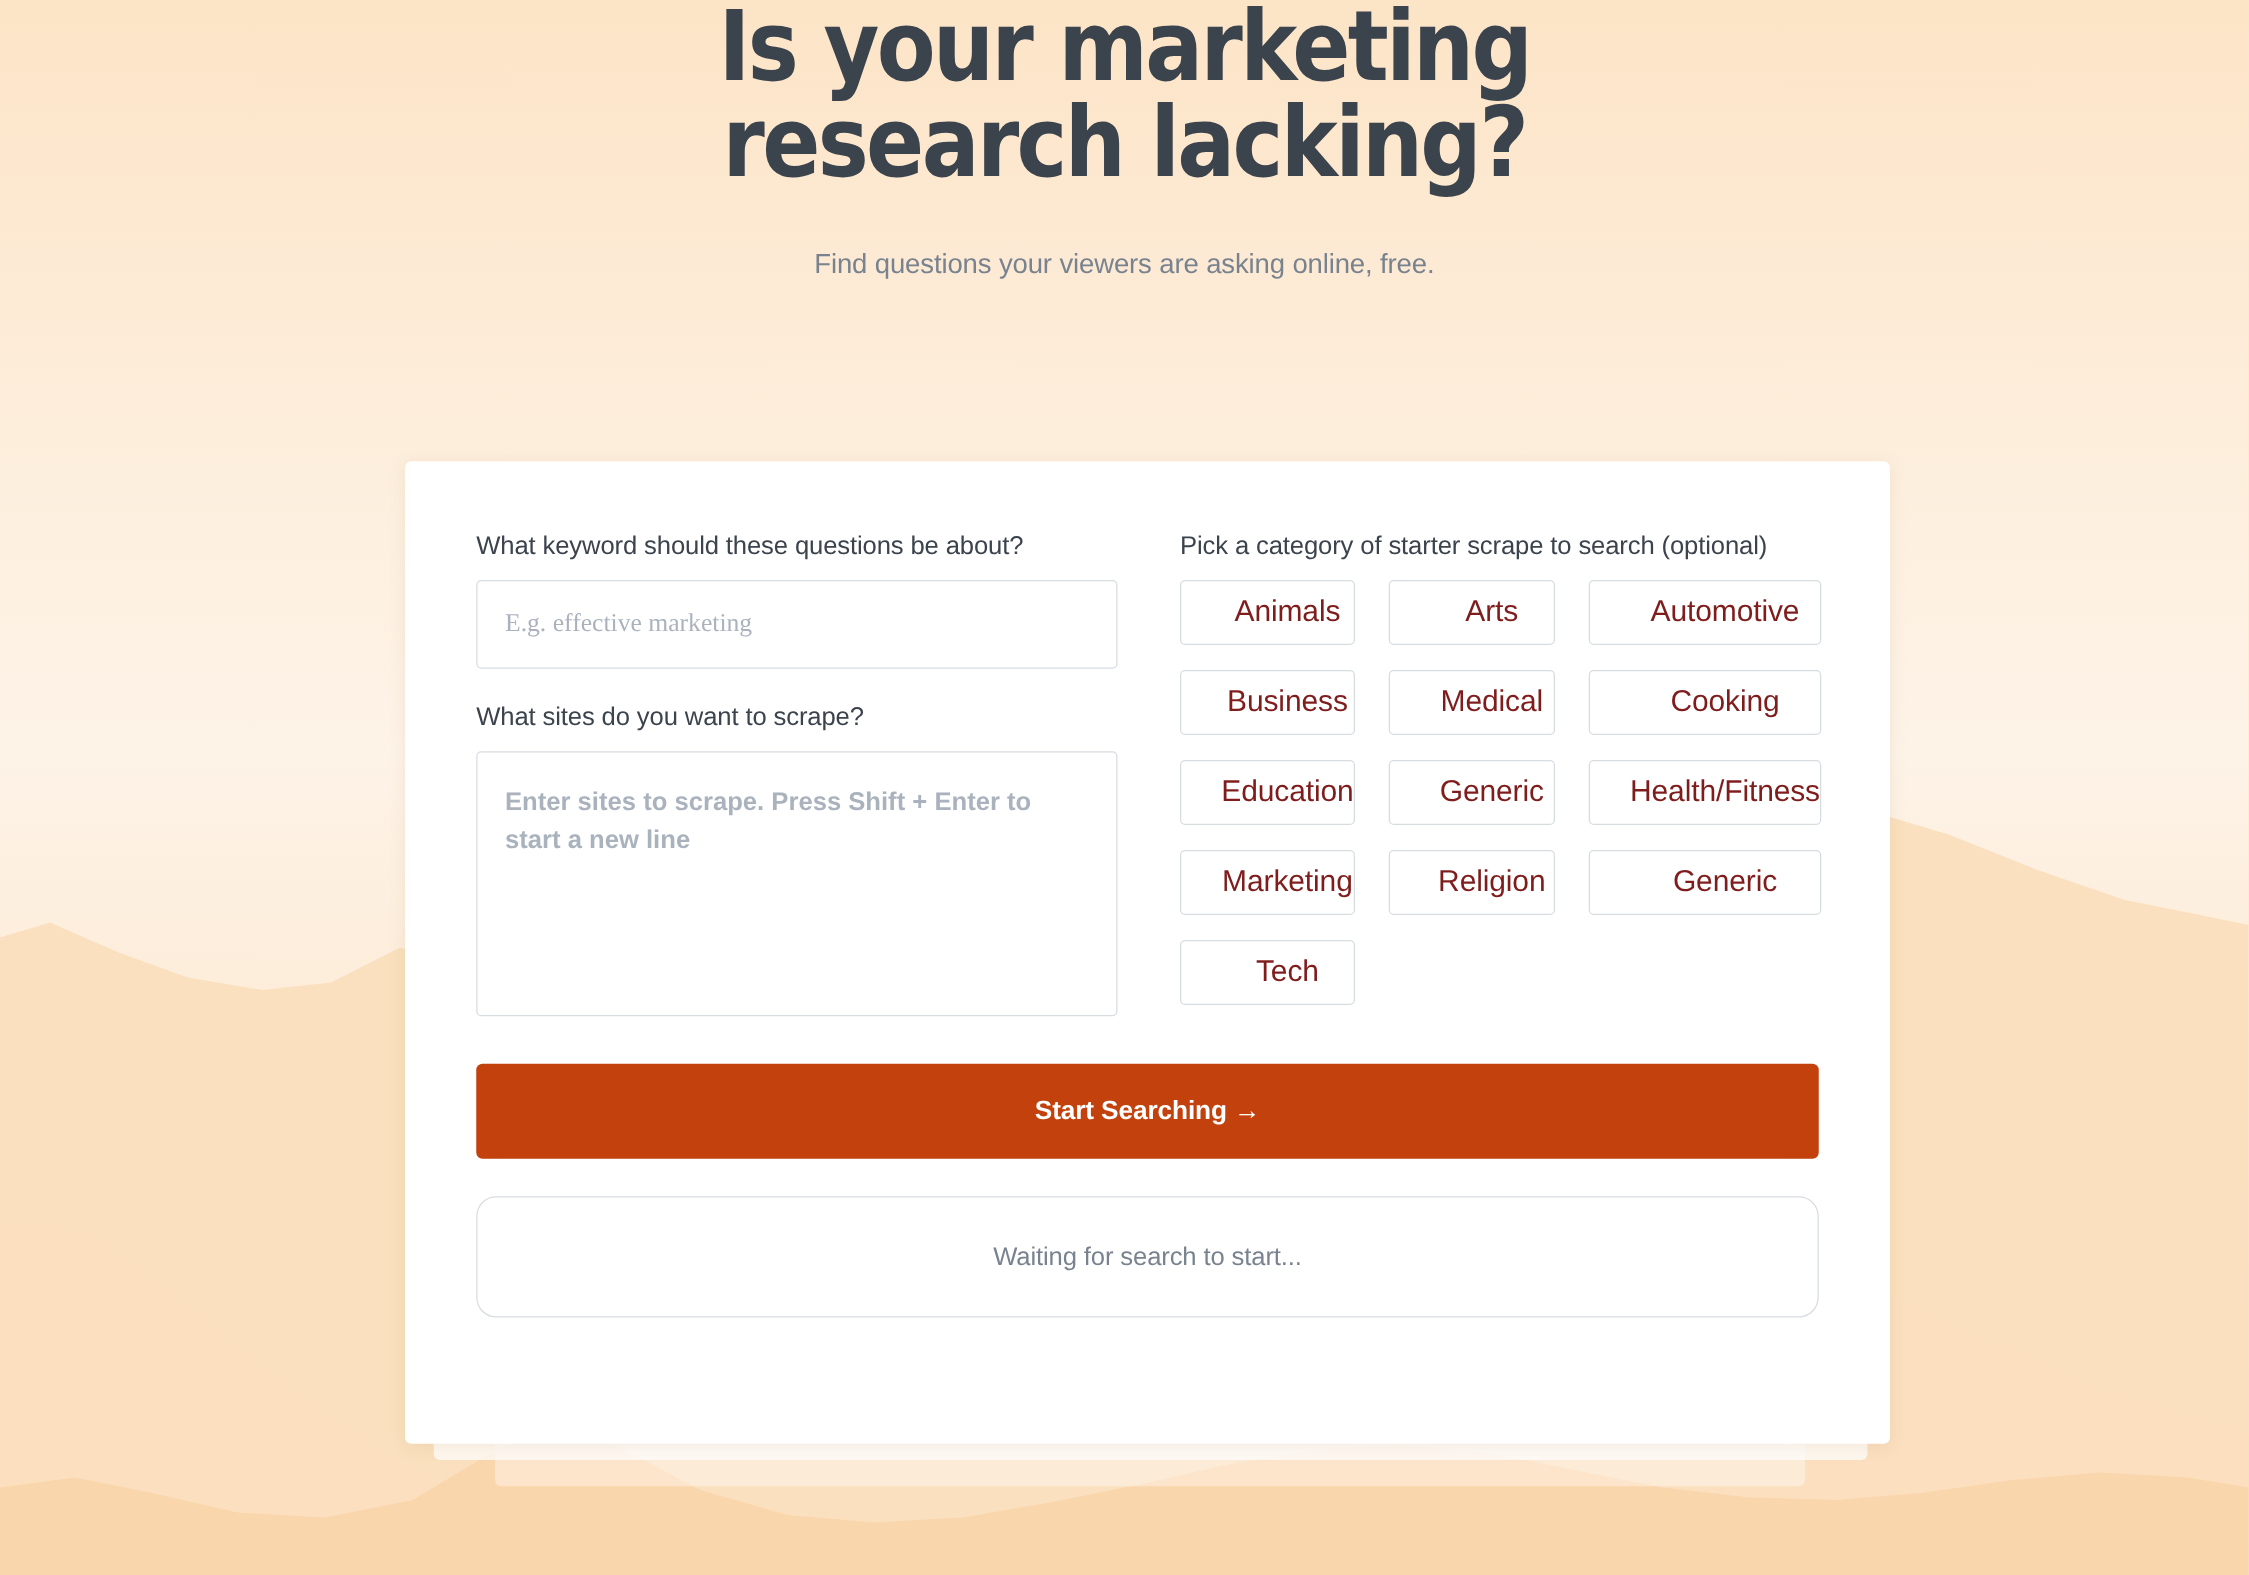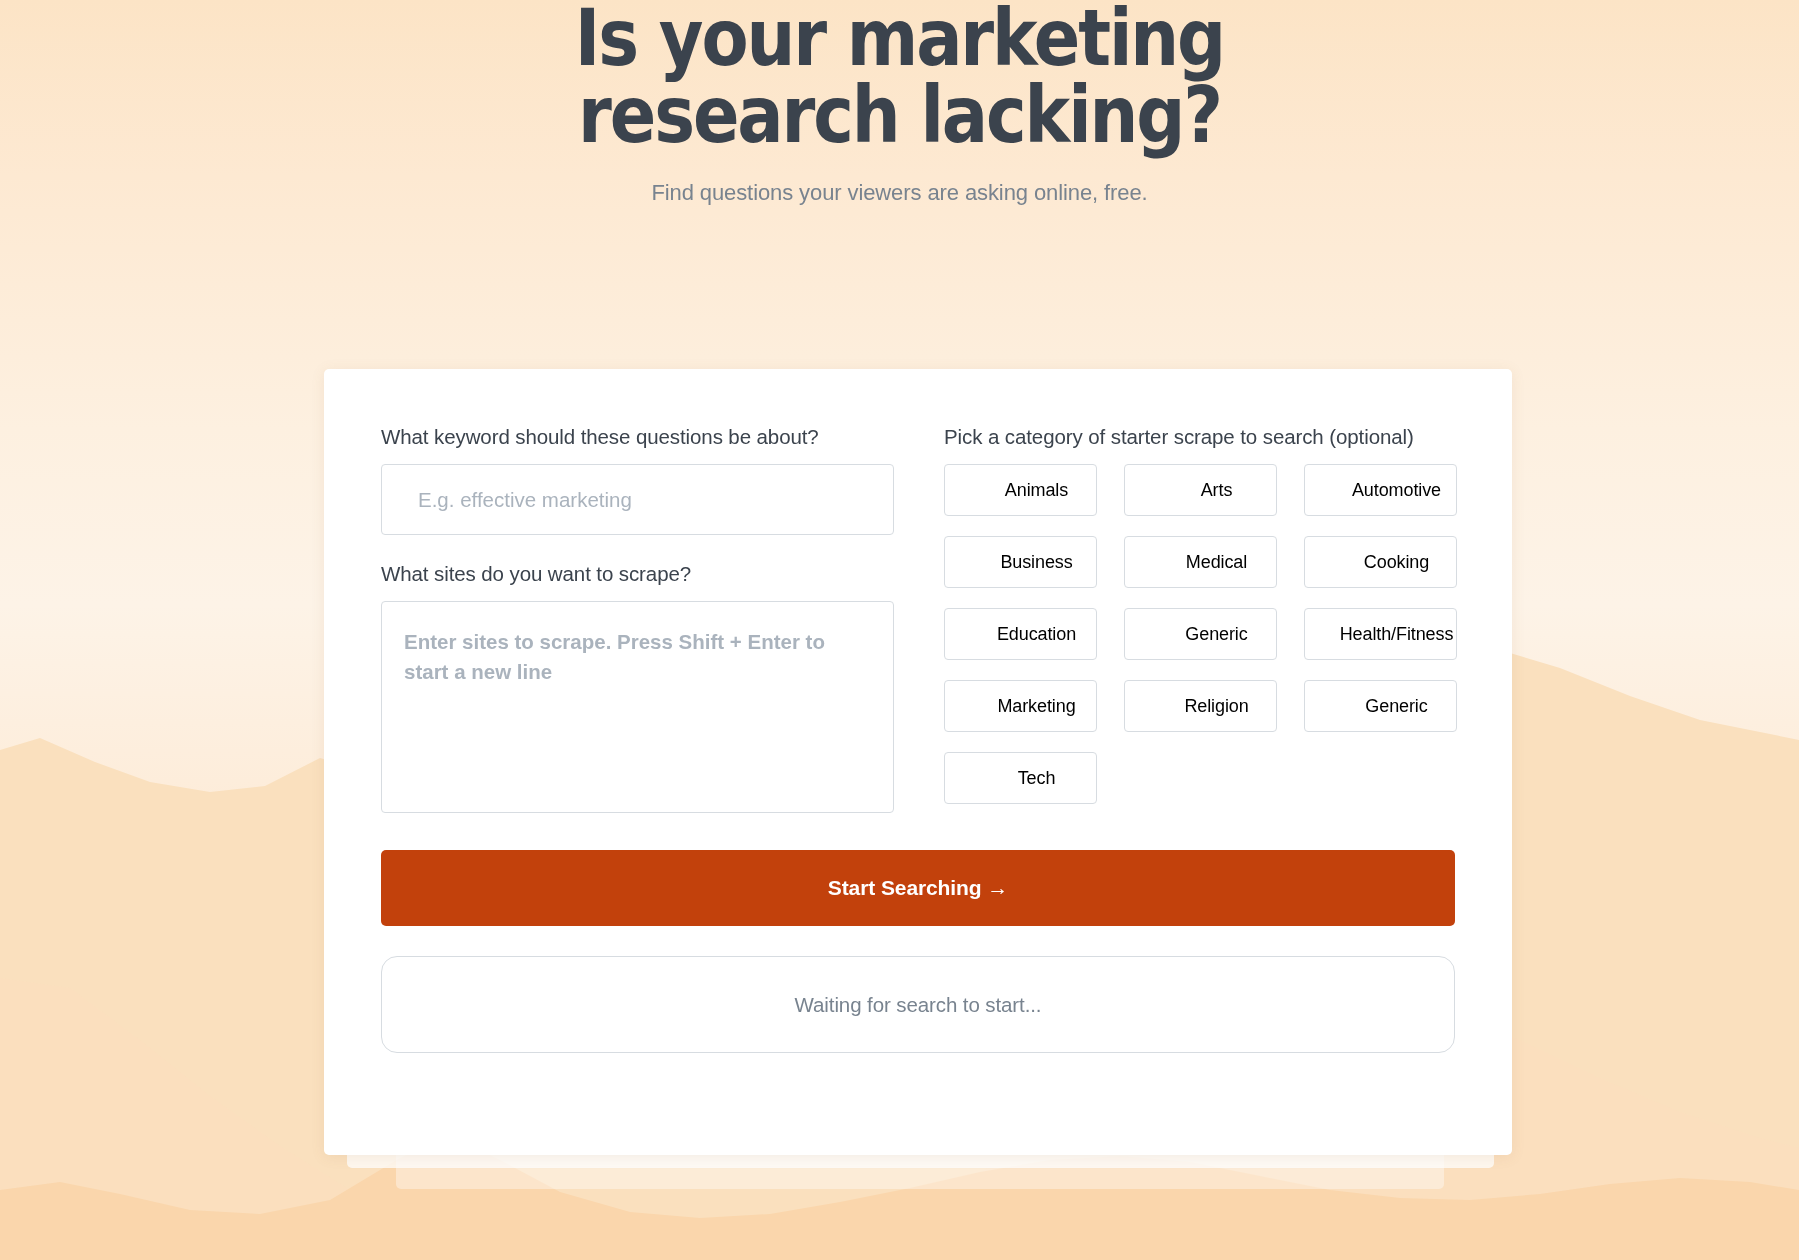--- a/index.html
+++ b/index.html
@@ -63,21 +63,21 @@
     font-size: 78px;
     line-height: 0.99;
     letter-spacing: -2.4px;
     color: #3b434d;
     transform: scaleX(0.88);
     transform-origin: center top;
   }
   #headline .hl-line { display: block; }
 
   #subtitle {
-    margin-top: 26px;
+    margin-top: 44px;
     font-size: 22px;
     color: #78838f;
     letter-spacing: -0.1px;
   }
 
   
   #card-stack {
     position: absolute;
     left: 0;
     top: 363px;
@@ -131,22 +131,22 @@
     letter-spacing: -0.1px;
     margin-bottom: 15px;
     display: block;
   }
 
   #keyword-input {
     width: 100%;
     height: 71px;
     border: 1px solid #d7dce1;
     border-radius: 4px;
-    padding: 0 36px;
-    font-family: Liberation Sans, sans-serif;
+    padding: 0 22px;
+    font-family: Liberation Serif, serif;
     font-size: 20.5px;
     color: #3b434d;
     outline: none;
     background: #fff;
   }
   #keyword-input::placeholder { color: #aab3bd; }
 
   #sites-label { margin-top: 27px; }
 
   #sites-textarea {
@@ -172,22 +172,22 @@
     grid-template-columns: repeat(3, 1fr);
     gap: 20px 27px;
   }
 
   .category-btn {
     height: 52px;
     border: 1px solid #d7dce1;
     border-radius: 4px;
     background: #fff;
     font-family: inherit;
-    font-size: 18px;
-    color: #000000;
+    font-size: 24px;
+    color: #7f1d1d;
     cursor: pointer;
     letter-spacing: -0.1px;
     padding-left: 32px;
   }
 
   
   #start-button {
     display: block;
     width: 1074px;
     height: 76px;

